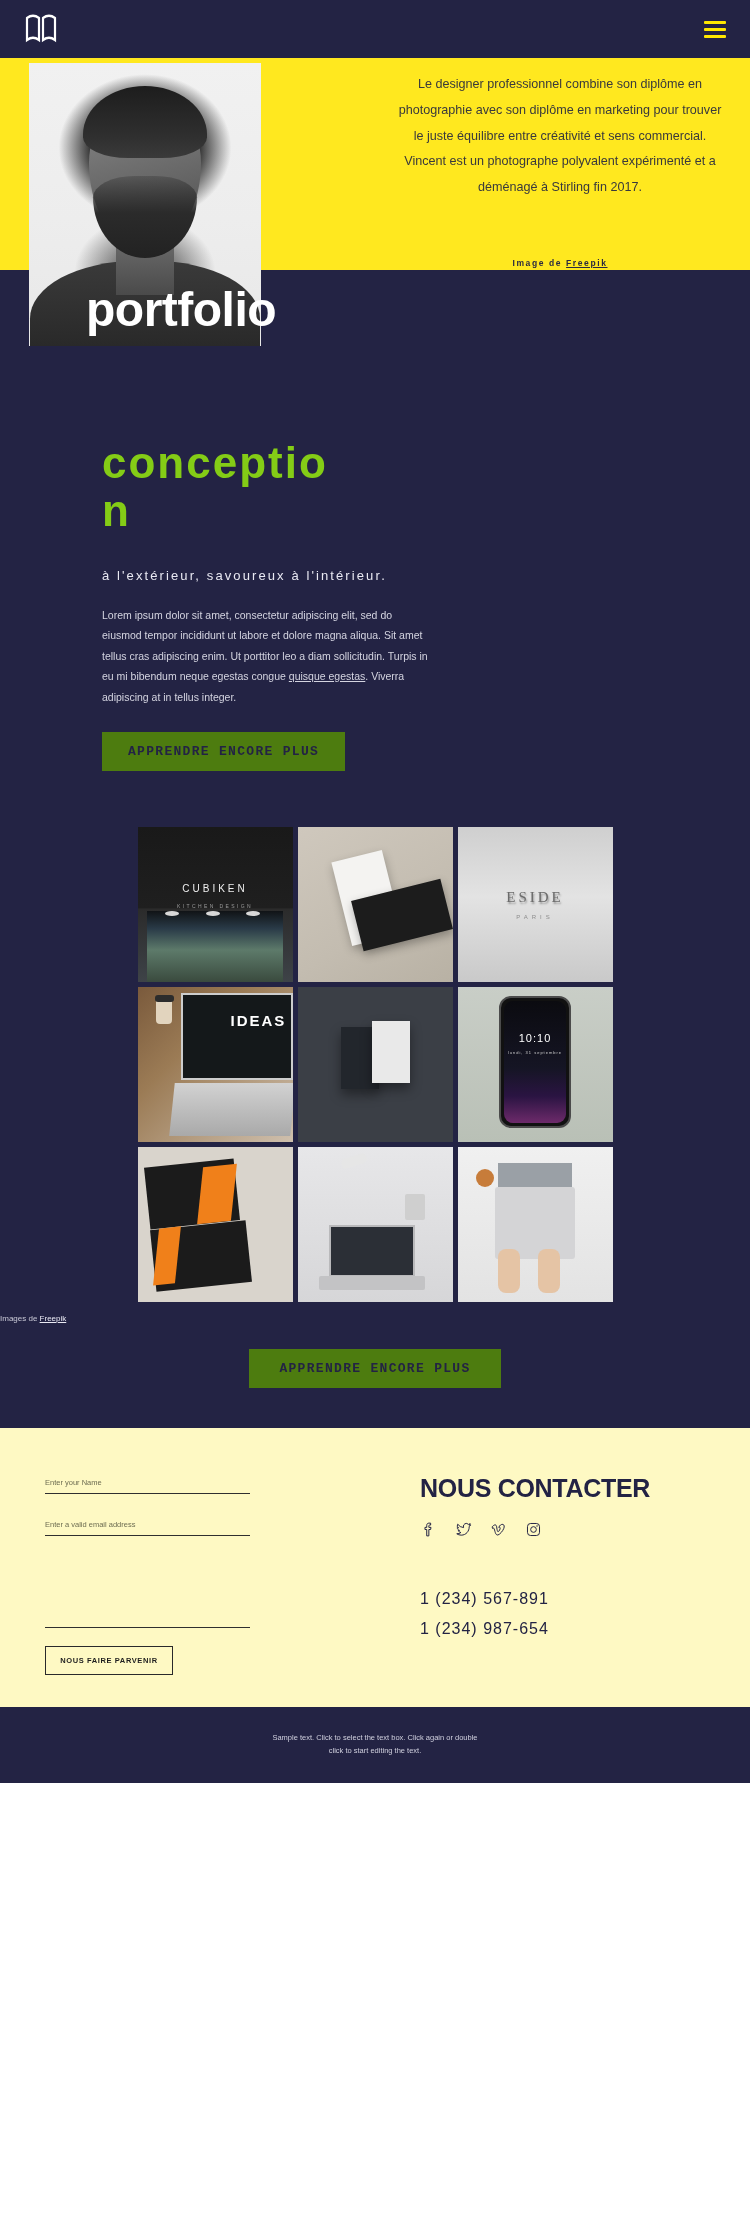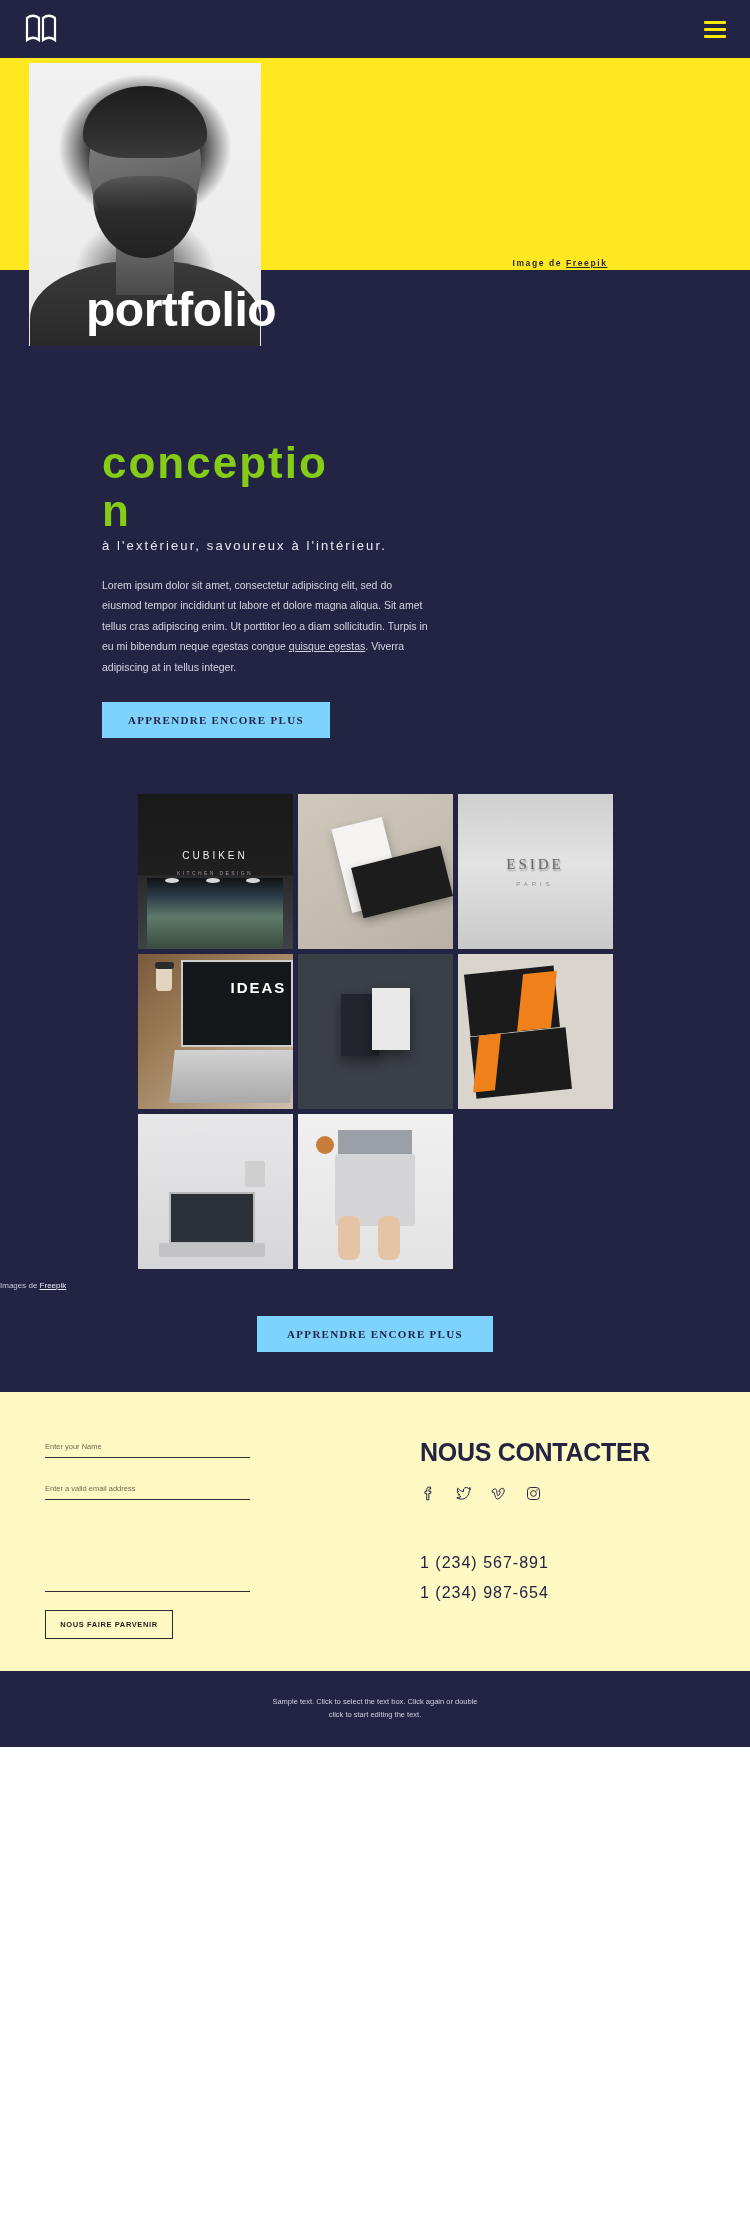--- a/index.html
+++ b/index.html
@@ -139,45 +139,45 @@
   .concept-title {
     font-size: 44px;
     font-weight: 700;
     color: #84cc16;
     letter-spacing: 2px;
     line-height: 1.1;
     width: 230px;
     word-break: break-all;
   }
   .concept-sub {
-    margin-top: 2px;
+    margin-top: 32px;
     font-size: 13px;
     color: #e9e9f3;
     letter-spacing: 2.1px;
   }
   .concept-body {
     margin-top: 22px;
     font-size: 10.5px;
     line-height: 1.95;
     color: #d4d4e0;
     width: 330px;
   }
   .concept-body a { color: #d4d4e0; text-decoration: underline; }
   .btn-yellow {
     display: inline-block;
     margin-top: 25px;
-    background: #7dd3fc;
+    background: #4d7c0f;
     color: #232344;
     border: none;
     padding: 12px 26px;
-    font-size: 11px;
+    font-size: 13px;
     font-weight: 700;
     letter-spacing: 1.3px;
     cursor: pointer;
-    font-family: Liberation Serif, serif;
+    font-family: Liberation Mono, monospace;
   }
 
   
   .gallery-section { background: #232344; padding: 0 0 6px 0; }
   .gallery {
     width: 475px;
     margin: 0 auto;
     display: grid;
     grid-template-columns: repeat(3, 1fr);
     gap: 5px;
@@ -323,20 +323,21 @@
       </svg>
     </span>
     <span class="hamburger">
       <span></span>
       <span></span>
       <span></span>
     </span>
   </div>
 
   <div class="hero">
+    <div class="hero-text">Le designer professionnel combine son diplôme en photographie avec son diplôme en marketing pour trouver le juste équilibre entre créativité et sens commercial. Vincent est un photographe polyvalent expérimenté et a déménagé à Stirling fin 2017.</div>
     <div class="hero-credit">
       <span>Image de </span><a href="#">Freepik</a>
     </div>
     <div class="hero-arrow">❯</div>
   </div>
 
   <div class="hero-dark"></div>
 
   <div class="portrait">
     <div class="shirt"></div>
@@ -384,20 +385,27 @@
         <div class="kbd"></div>
         <div class="cup"></div>
         <div class="cuplid"></div>
       </div>
 
       <div class="tile t5">
         <div class="bk"></div>
         <div class="wh"></div>
       </div>
 
+      <div class="tile t6">
+        <div class="phone">
+          <div class="pscr"></div>
+          <div class="ptime">10:10</div>
+          <div class="pdate">lundi, 31 septembre</div>
+        </div>
+      </div>
 
       <div class="tile t7">
         <div class="c1"></div>
         <div class="o1"></div>
         <div class="c2"></div>
         <div class="o2"></div>
       </div>
 
       <div class="tile t8">
         <div class="lamp"></div>

